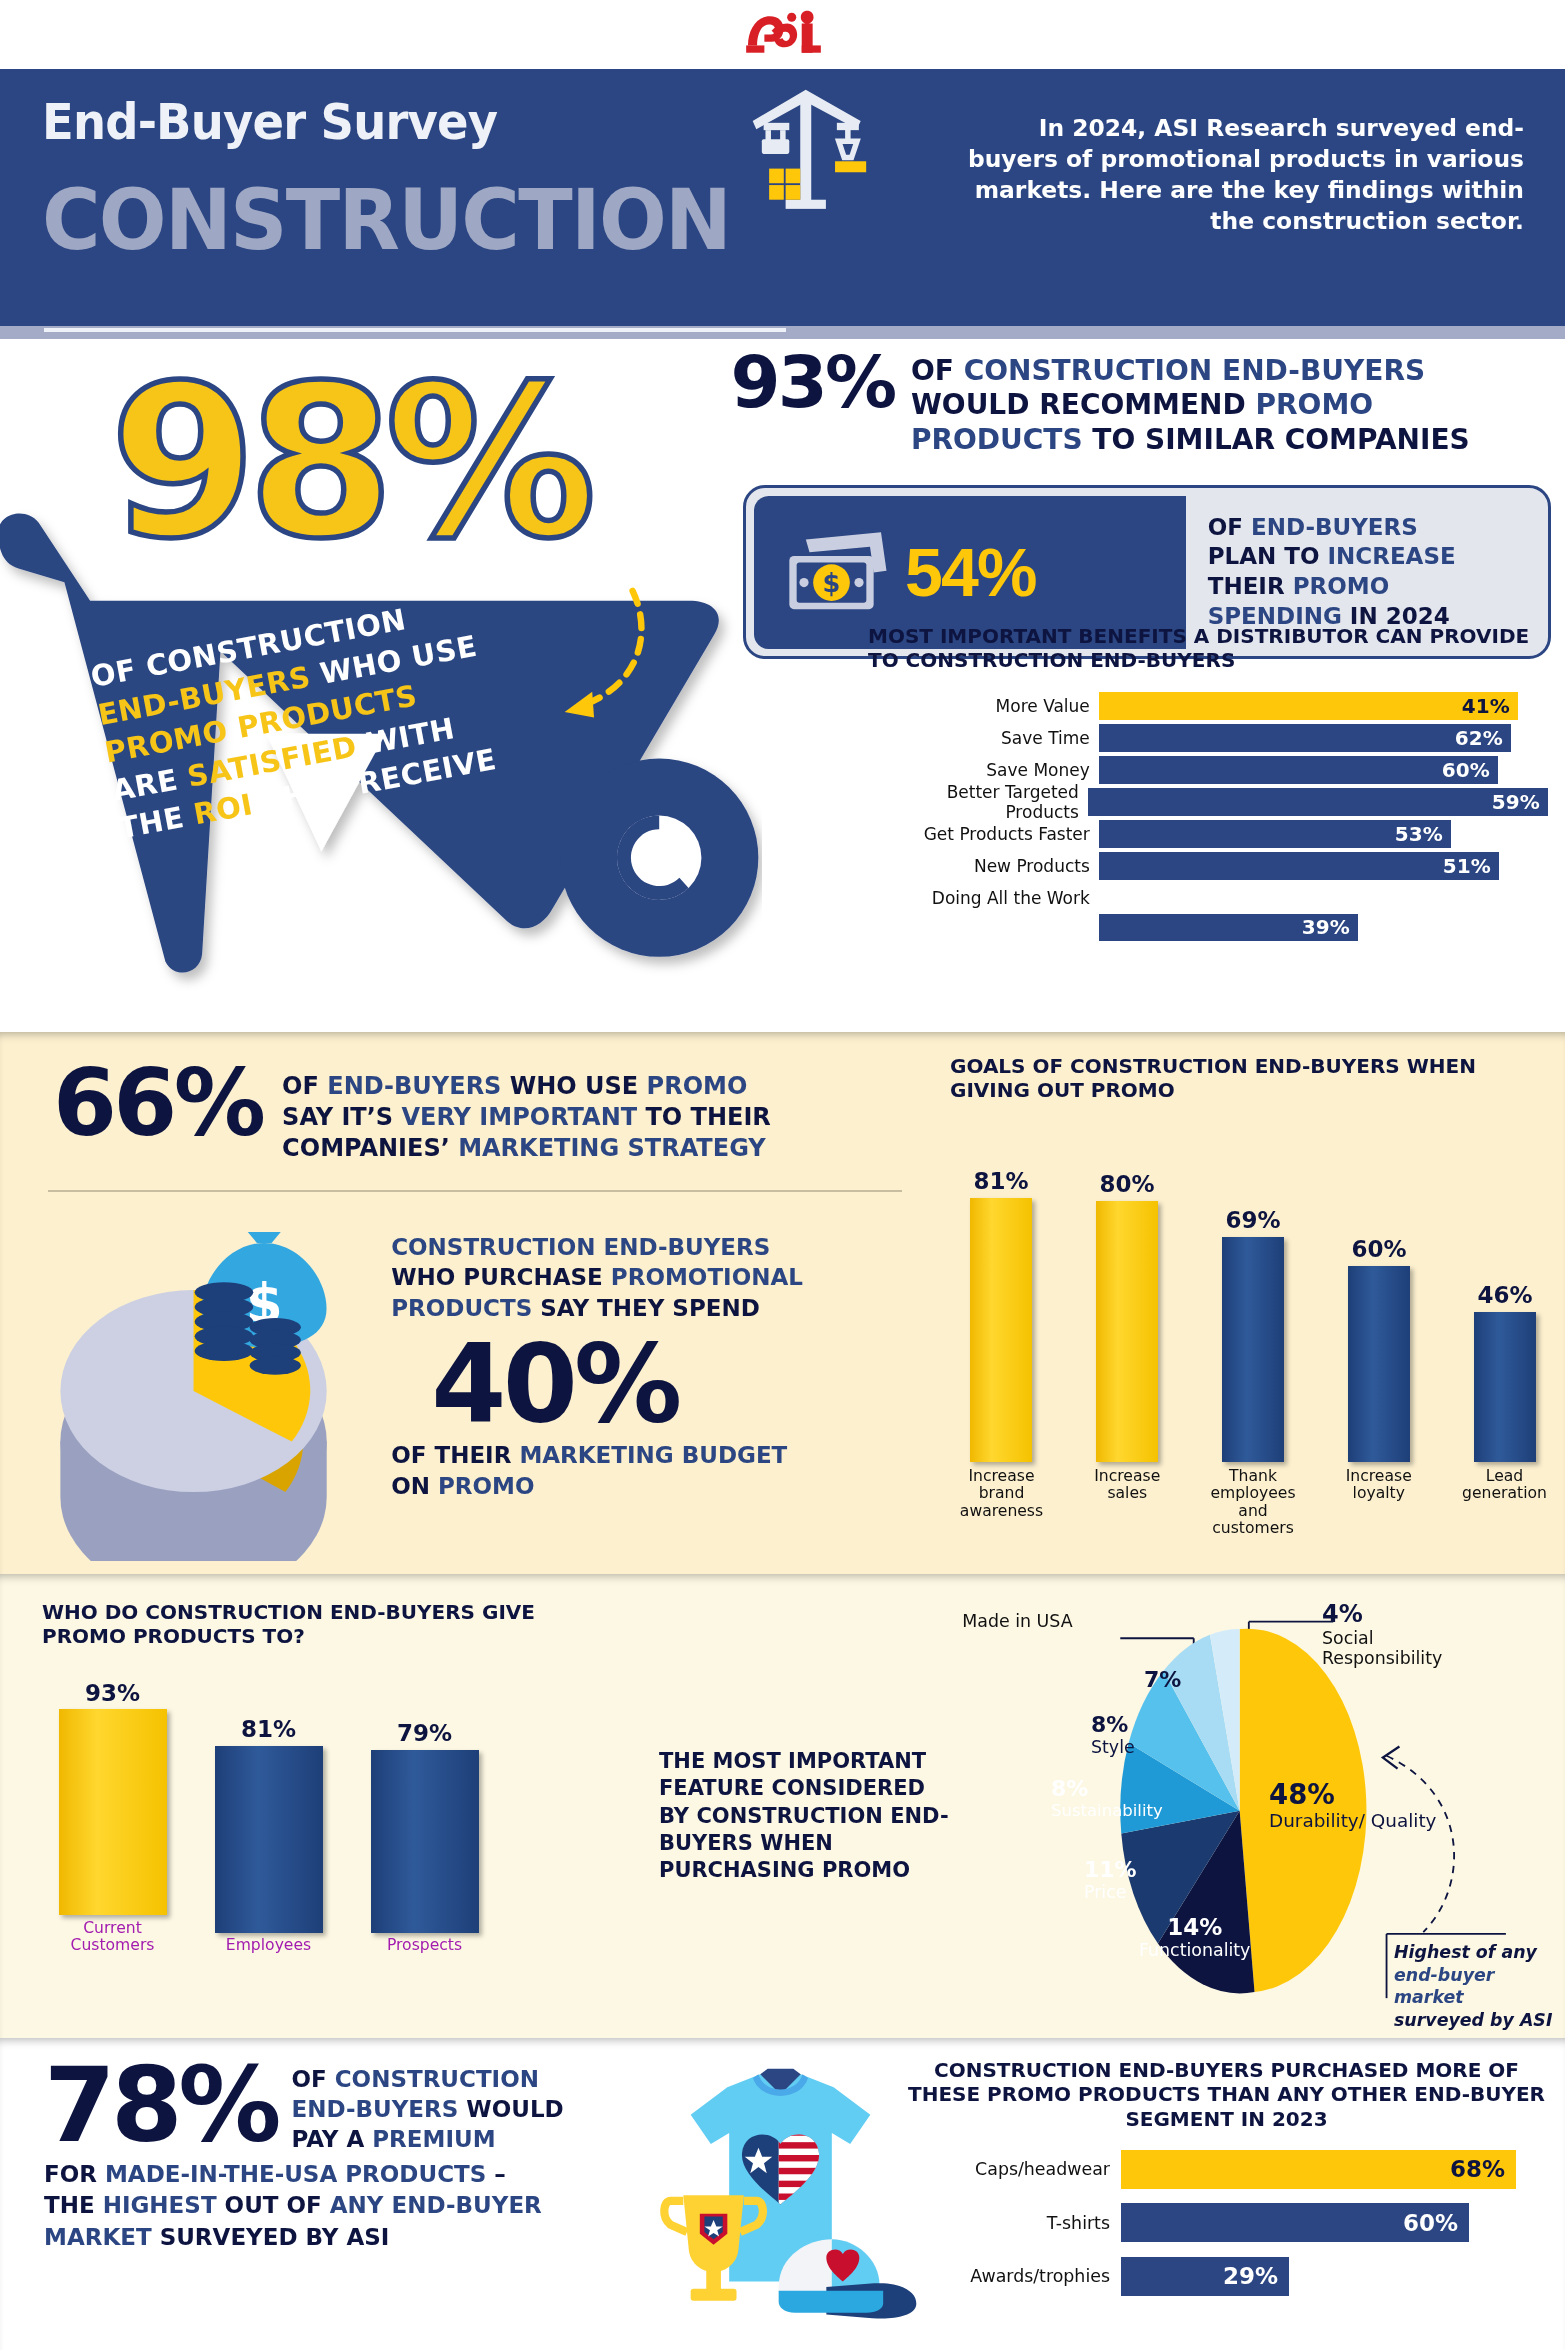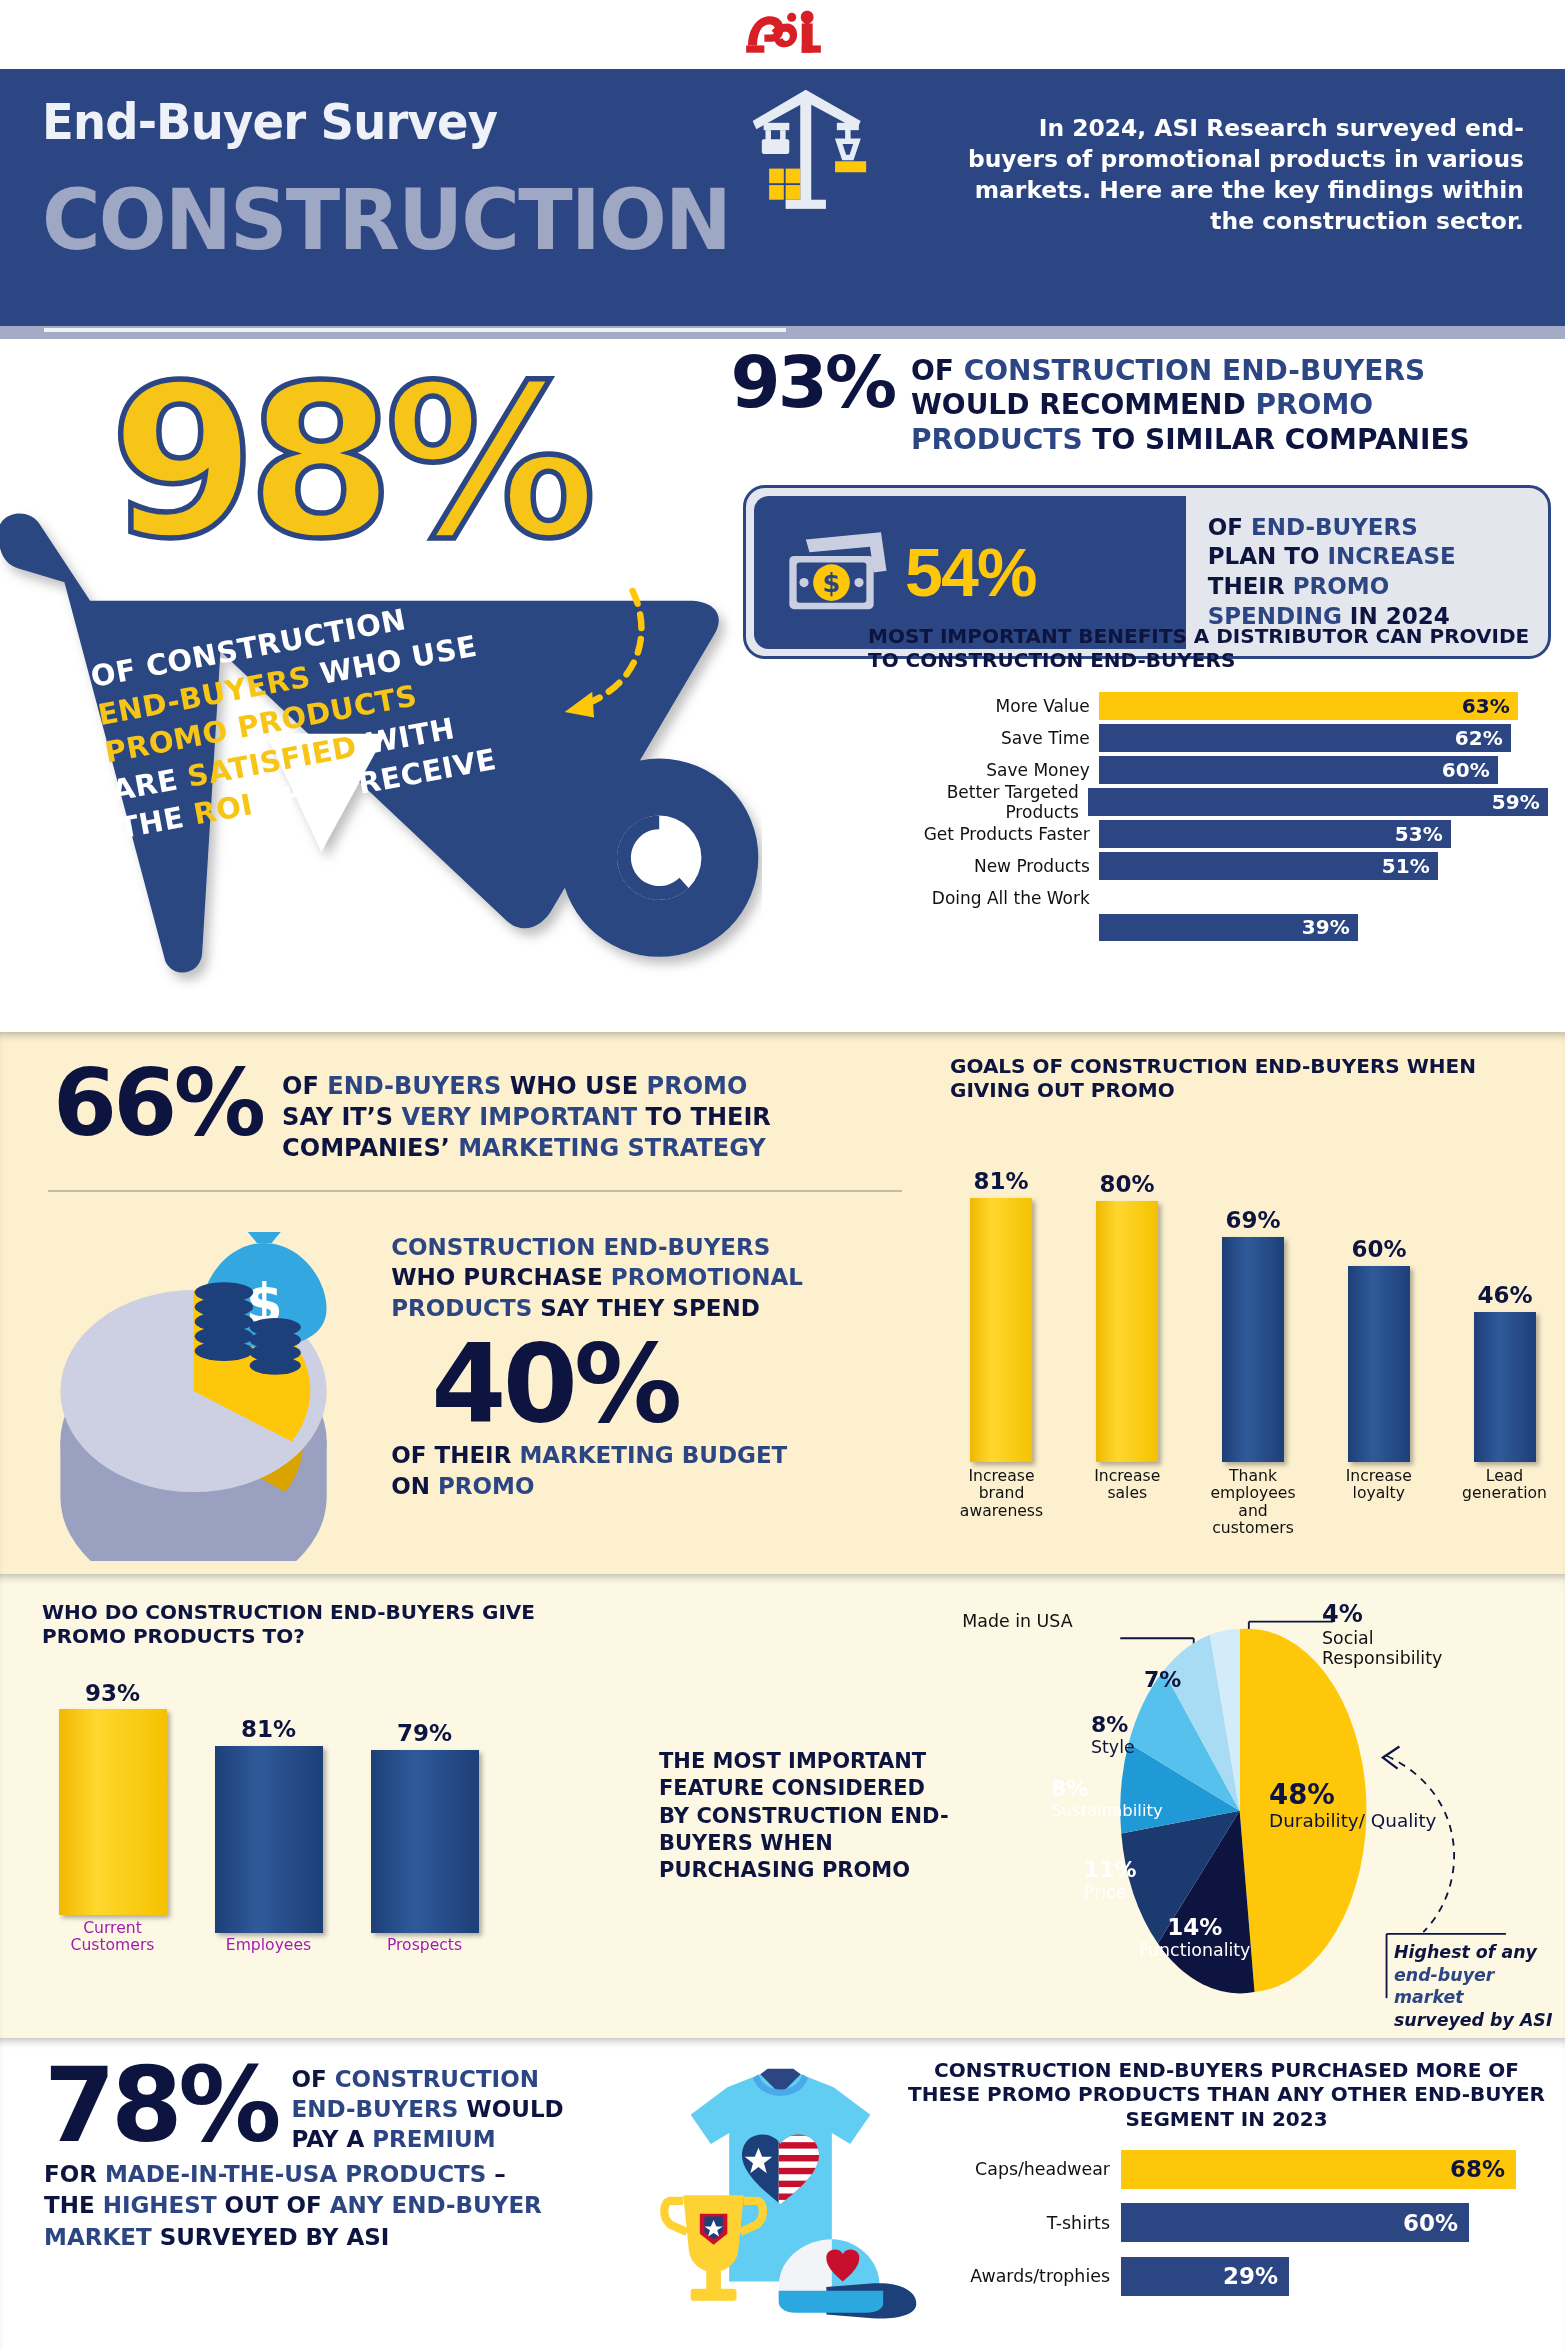--- a/index.html
+++ b/index.html
@@ -313,21 +313,21 @@
         </div>
       </div>
     </div>
 
     <div class="benefits">
       <div class="chart-title">MOST IMPORTANT BENEFITS A DISTRIBUTOR CAN PROVIDE TO CONSTRUCTION END-BUYERS</div>
       <div id="benefits-rows">
           <div class="hrow">
             <div class="hlabel">More Value</div>
             <div class="hbarwrap">
-              <div class="hbar y" style="width: 419px;">63%</div>
+              <div class="hbar y" style="width: 419px;">41%</div>
             </div>
           </div>
           <div class="hrow">
             <div class="hlabel">Save Time</div>
             <div class="hbarwrap">
               <div class="hbar" style="width: 412px;">62%</div>
             </div>
           </div>
           <div class="hrow">
             <div class="hlabel">Save Money</div>
@@ -343,21 +343,21 @@
           </div>
           <div class="hrow">
             <div class="hlabel">Get Products Faster</div>
             <div class="hbarwrap">
               <div class="hbar" style="width: 352px;">53%</div>
             </div>
           </div>
           <div class="hrow">
             <div class="hlabel">New Products</div>
             <div class="hbarwrap">
-              <div class="hbar" style="width: 339px;">51%</div>
+              <div class="hbar" style="width: 400px;">51%</div>
             </div>
           </div>
           <div class="hrow">
             <div class="hlabel">Doing All the Work</div>
             <div class="hbarwrap">
               <div class="hbar" style="width: 259px; margin-top: 29px;">39%</div>
             </div>
           </div>
         </div>
     </div>

